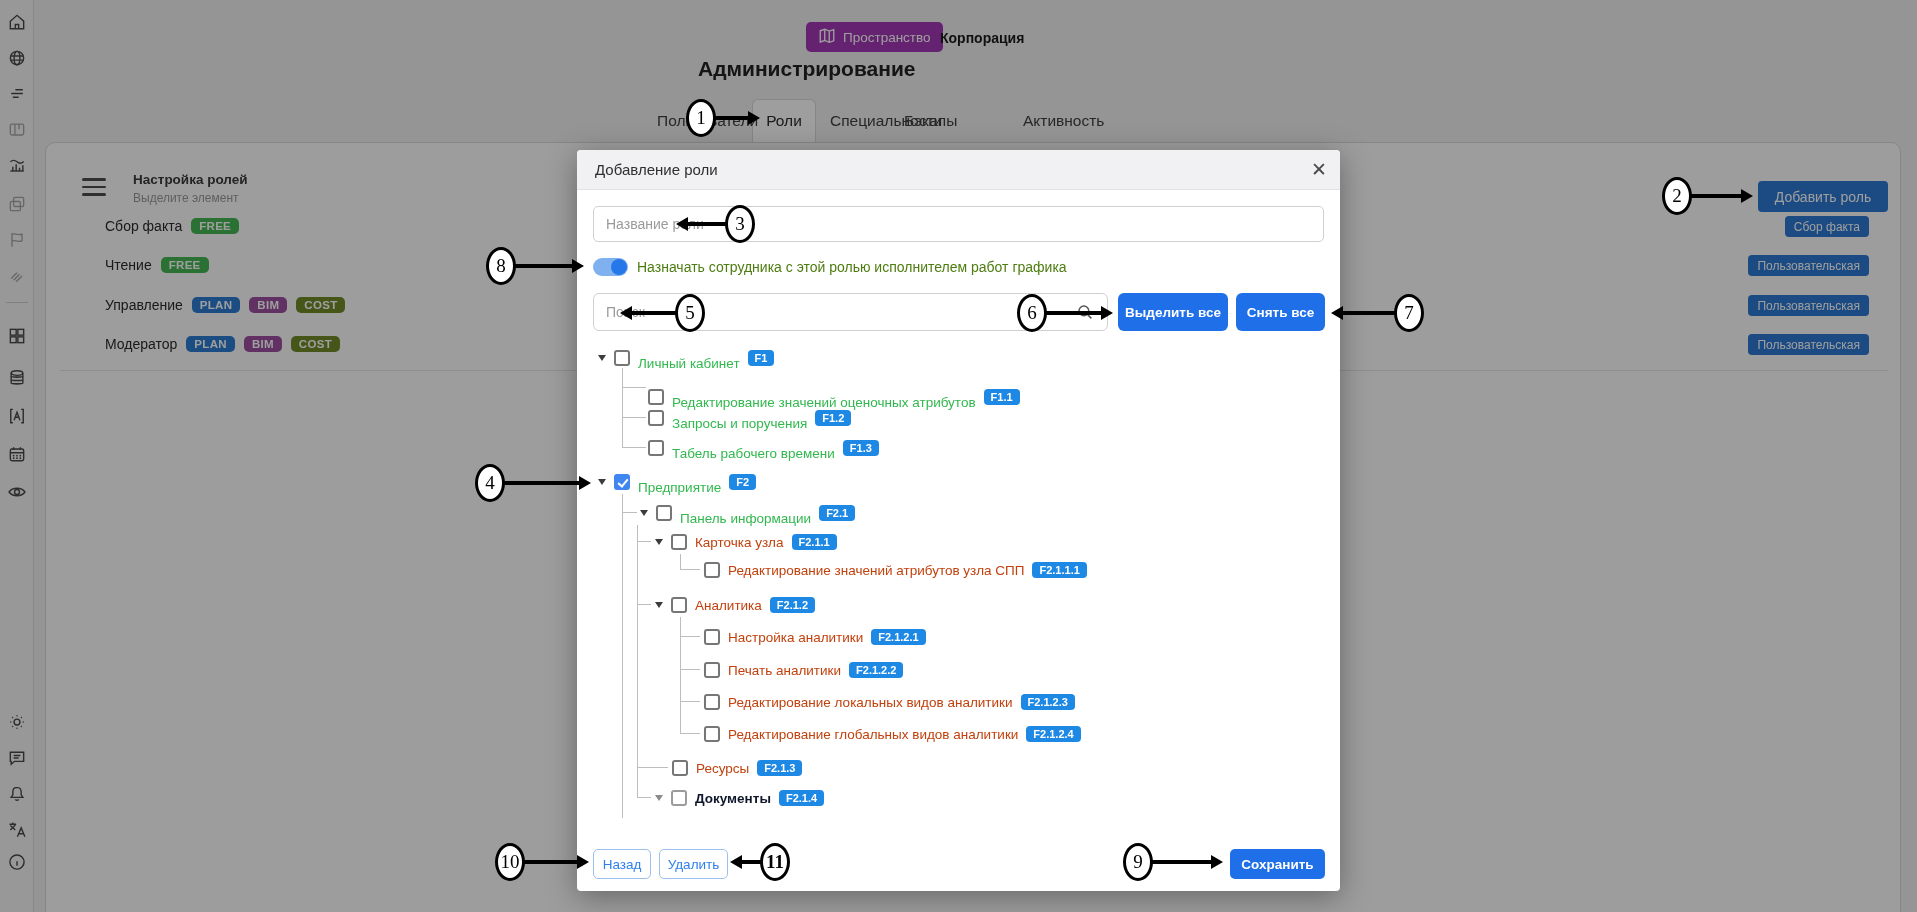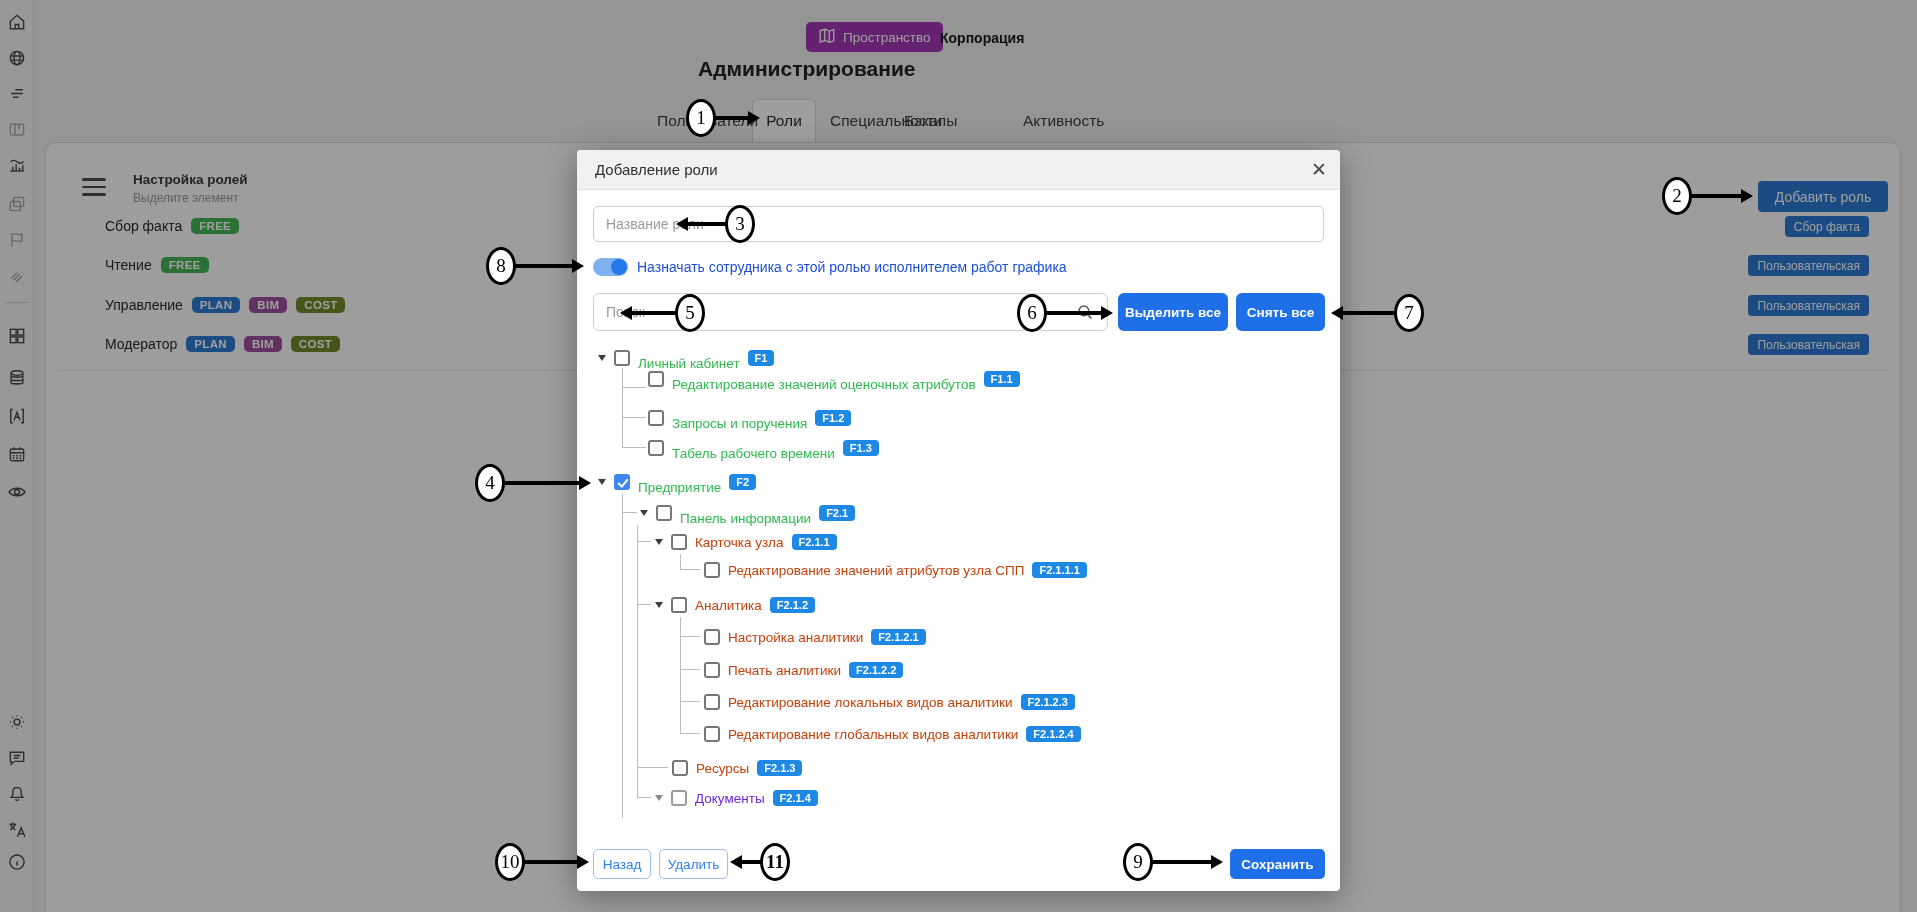--- a/index.html
+++ b/index.html
@@ -72,40 +72,40 @@
              font-size:14px; color:#333; padding:0 12px; font-family:inherit; background:#fff; }
   .m-input::placeholder { color:#9a9a9a; }
   #name-input  { left:593px; top:206px; width:731px; height:36px; }
   #search-input{ left:593px; top:293px; width:515px; height:38px; border-radius:6px; }
   .search-glass { position:absolute; left:1076px; top:303px; width:18px; height:18px; z-index:53; }
 
   .toggle { position:absolute; left:593px; top:258px; width:35px; height:18px; z-index:52;
             background:#7fb0f0; border-radius:9px; }
   .toggle .knob { position:absolute; right:1px; top:1px; width:16px; height:16px;
                   border-radius:50%; background:#2678e8; }
-  .toggle-label { position:absolute; left:637px; top:259px; font-size:14px; color:#1d4ed8; z-index:52; }
+  .toggle-label { position:absolute; left:637px; top:259px; font-size:14px; color:#4d7c0f; z-index:52; }
 
   .blue-btn { position:absolute; z-index:52; background:#1f6fe8; color:#fff; border:none;
               border-radius:6px; font-size:13.5px; font-weight:bold; font-family:inherit; }
   #btn-select-all  { left:1118px; top:293px; width:110px; height:38px; }
   #btn-deselect-all{ left:1236px; top:293px; width:89px;  height:38px; }
 
   
   .trow { position:absolute; display:flex; align-items:center; gap:8px; height:26px; z-index:52; }
   .caret { width:0; height:0; border-left:4.5px solid transparent; border-right:4.5px solid transparent;
            border-top:6px solid #3c3c3c; display:inline-block; }
   .cb { width:16px; height:16px; border:2px solid #767676; border-radius:3px; background:#fff;
         display:inline-block; position:relative; flex:none; }
   .cb.checked { background:#3f86f0; border-color:#3f86f0; }
   .cb.checked::after { content:""; position:absolute; left:4px; top:0.5px; width:4px; height:8px;
         border:solid #fff; border-width:0 2px 2px 0; transform:rotate(40deg); }
   .tlabel { font-size:13.5px; white-space:nowrap; }
   .t-green { color:#31b84e;margin-top:10px; }
   .t-dark  { color:#c2410c; }
-  .t-gray  { color:#6d28d9; }
+  .t-gray  { color:#0f172a;font-weight:bold; }
   .tbadge { background:#1e88e5; color:#fff; font-size:11px; font-weight:bold;
             padding:2px 7px; border-radius:4px; white-space:nowrap; }
   .conn { position:absolute; background:#bdbdbd; z-index:51; }
 
   
   .outline-btn { position:absolute; z-index:52; background:#fff; color:#2f80ed;
                  border:1px solid #9cc0f0; border-radius:5px; font-size:13.5px; font-family:inherit; }
   #btn-back   { left:593px; top:849px; width:58px; height:30px; }
   #btn-delete { left:659px; top:849px; width:69px; height:30px; }
   #btn-save   { left:1230px; top:849px; width:95px; height:30px; border-radius:5px; }
@@ -334,21 +334,21 @@
 <div class="conn" style="left:680px;top:669px;width:20px;height:1px"></div>
 <div class="conn" style="left:680px;top:701px;width:20px;height:1px"></div>
 <div class="conn" style="left:680px;top:733px;width:20px;height:1px"></div>
 
 <div class="trow" style="left:598px;top:345px">
   <span class="caret"></span>
   <span class="cb"></span>
   <span class="tlabel t-green">Личный кабинет</span>
   <span class="tbadge">F1</span>
 </div>
-<div class="trow" style="left:648px;top:366px">
+<div class="trow" style="left:648px;top:384px">
   <span class="cb"></span>
   <span class="tlabel t-green">Редактирование значений оценочных атрибутов</span>
   <span class="tbadge">F1.1</span>
 </div>
 <div class="trow" style="left:648px;top:405px">
   <span class="cb"></span>
   <span class="tlabel t-green">Запросы и поручения</span>
   <span class="tbadge">F1.2</span>
 </div>
 <div class="trow" style="left:648px;top:435px">

